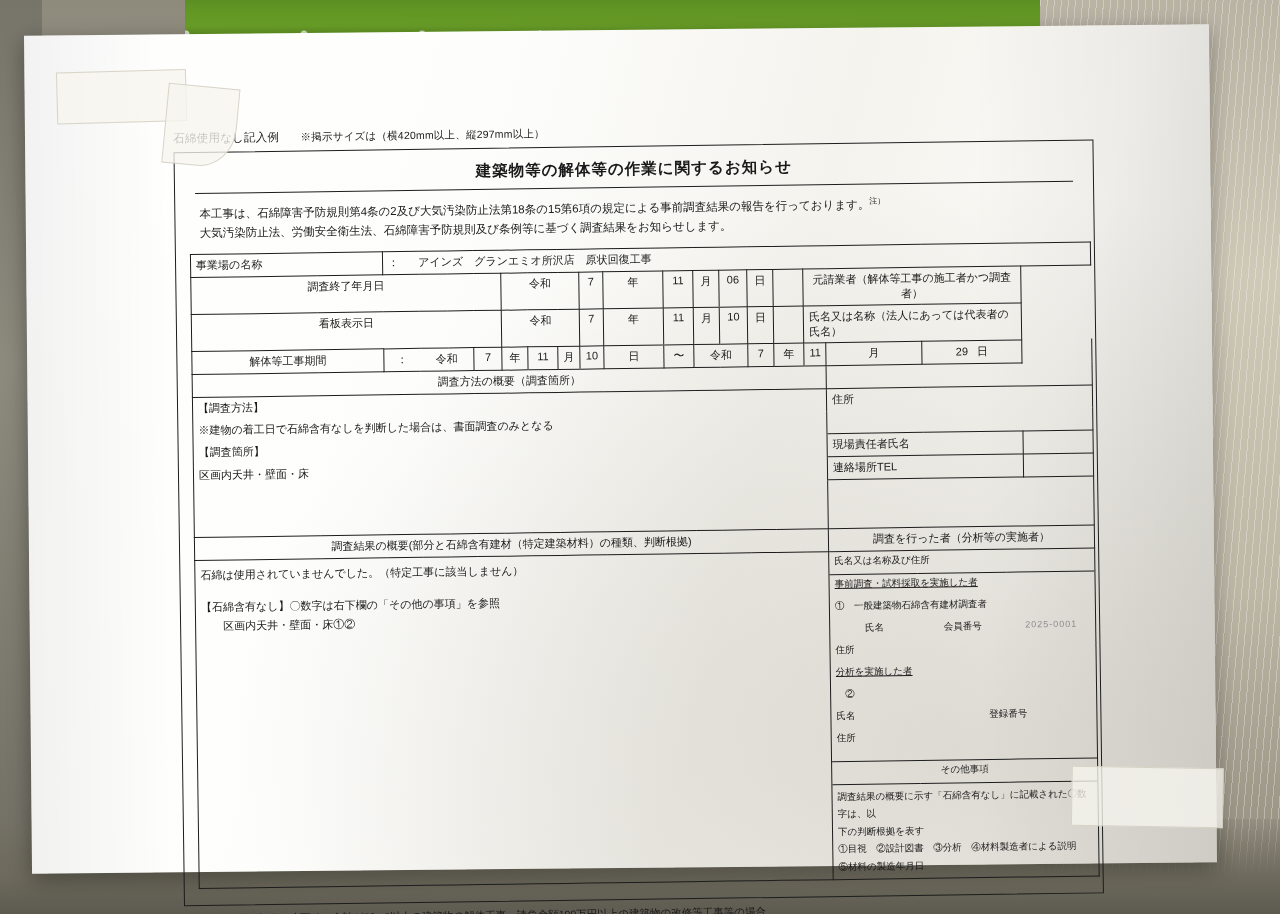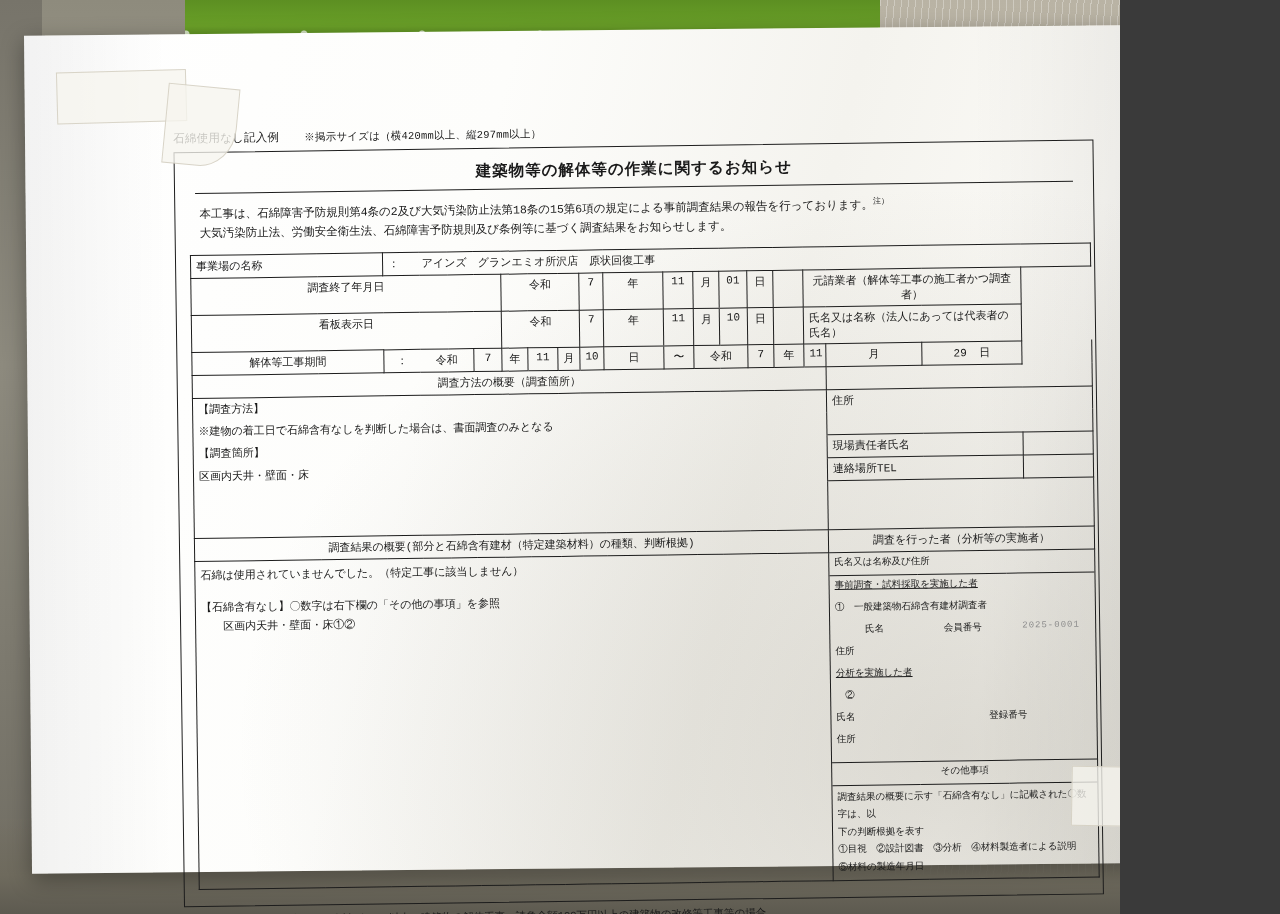--- a/index.html
+++ b/index.html
@@ -2,24 +2,24 @@
 <html lang="ja"><head>
 <meta charset="utf-8">
 <style>
   html, body {
     margin: 0;
     padding: 0;
     background: #3a3a3a;
   }
   #stage {
     position: relative;
-    width: 1120px;
+    width: 1280px;
     height: 914px;
     overflow: hidden;
-    font-family: Liberation Mono, monospace;
+    font-family: Liberation Sans, sans-serif;
     background: #ffffff;
   }
   
   .bg-base {
     position: absolute; inset: 0;
     background:
       linear-gradient(180deg, #8e8b7d 0%, #9a9688 18%, #b4ad9b 45%, #bdb6a4 70%, #a8a394 100%);
   }
   .bg-green {
     position: absolute;
@@ -211,21 +211,21 @@
             </td>
           </tr>
 
           <tr>
             <td colspan="6" class="c tight">調査終了年月日</td>
             <td colspan="3" class="c tight">令和</td>
             <td class="c tight">7</td>
             <td class="c tight nb b-none-left b-none-right" style="border-left:none;border-right:none;">年</td>
             <td class="c tight">11</td>
             <td class="c tight" style="border-left:none;border-right:none;">月</td>
-            <td class="c tight">01</td>
+            <td class="c tight">06</td>
             <td class="c tight" style="border-left:none;">日</td>
             <td class="tight" style="border-left:none;"></td>
             <td colspan="3" class="c tight">元請業者（解体等工事の施工者かつ調査者）</td>
           </tr>
 
           <tr>
             <td colspan="6" class="c tight">看板表示日</td>
             <td colspan="3" class="c tight">令和</td>
             <td class="c tight">7</td>
             <td class="c tight" style="border-left:none;border-right:none;">年</td>

